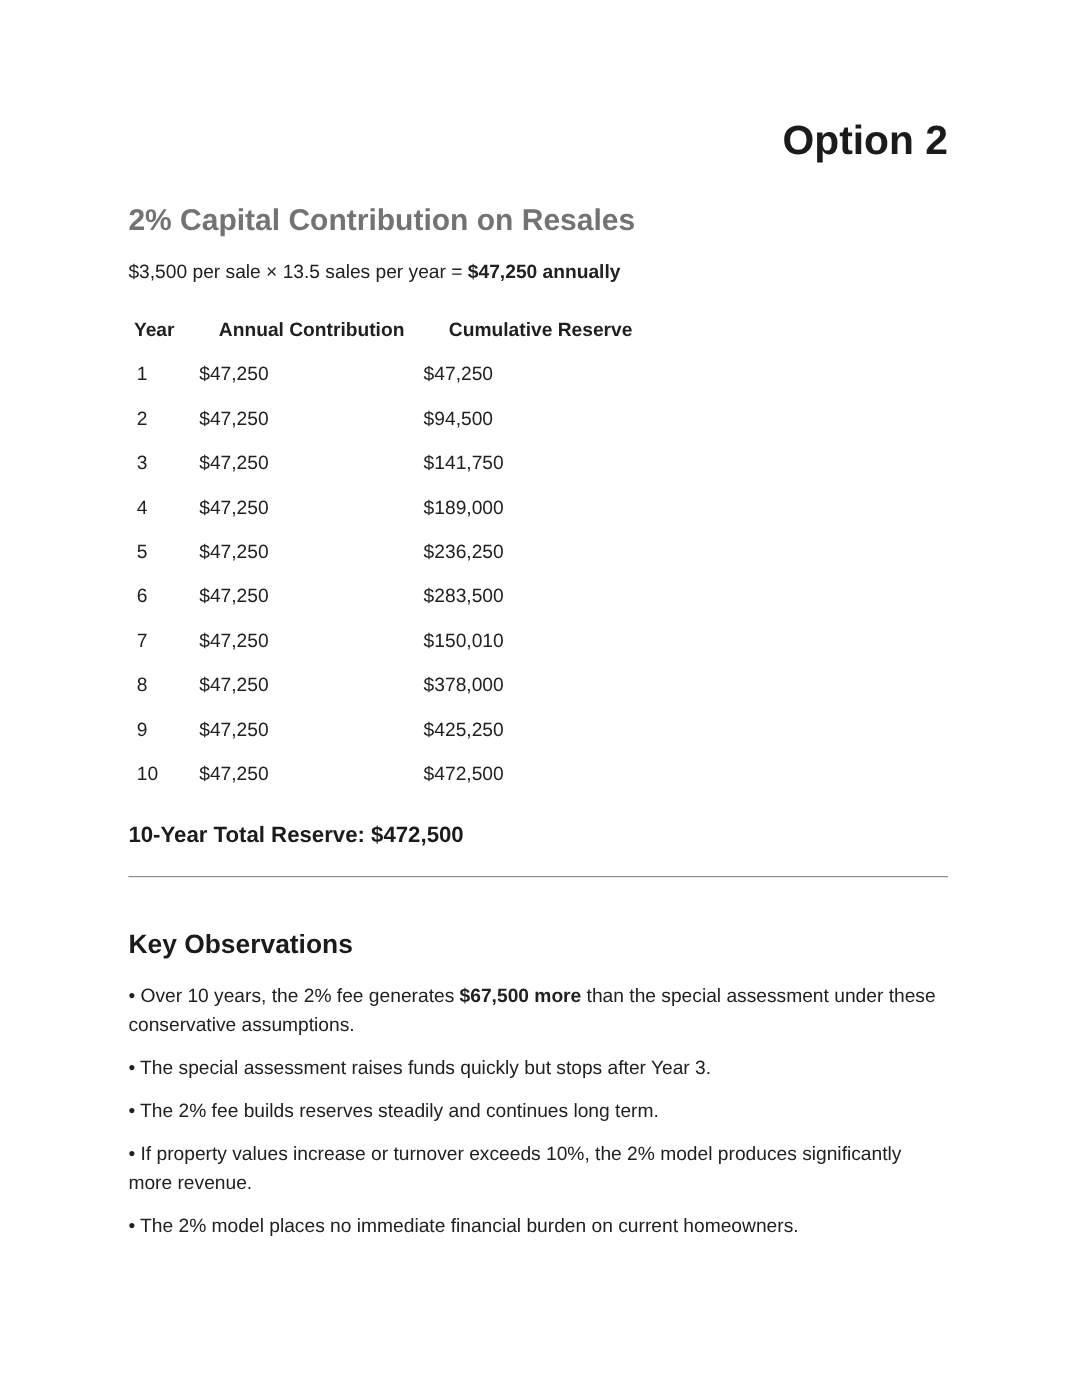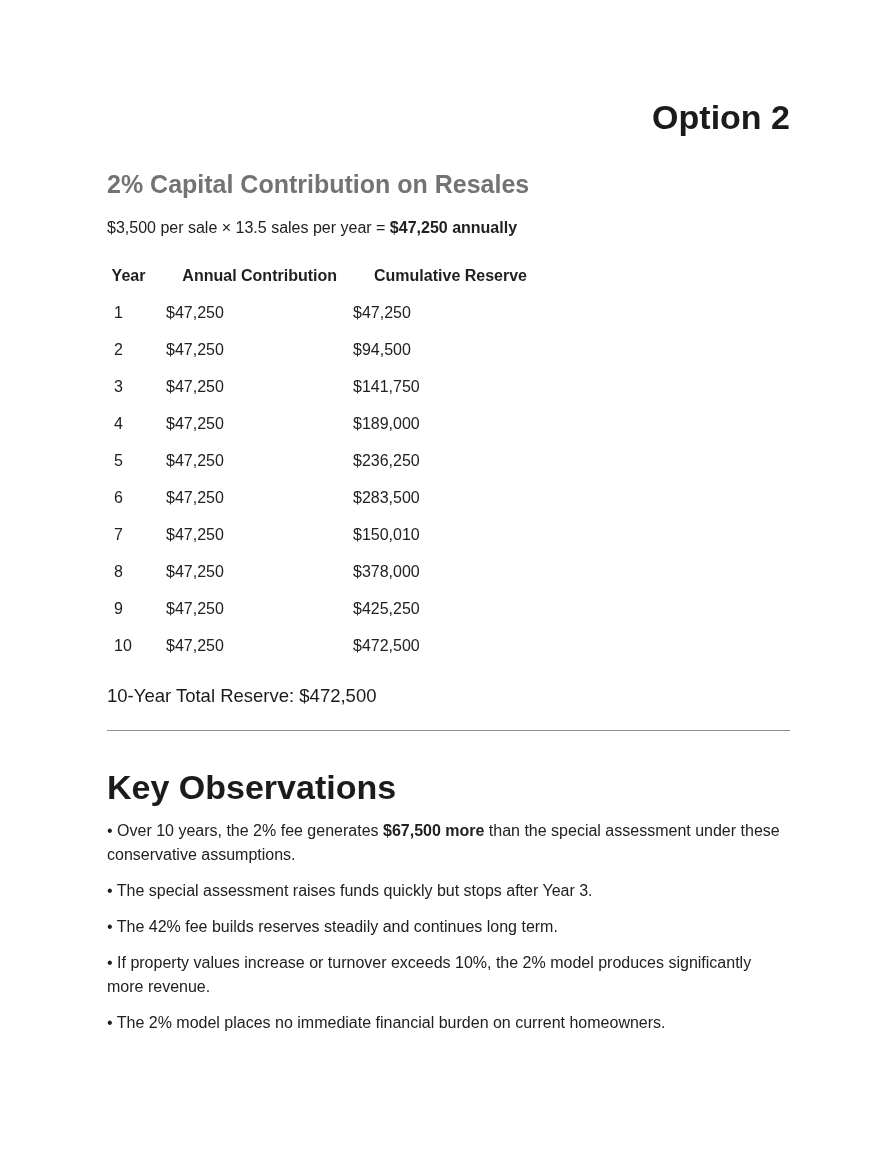--- a/index.html
+++ b/index.html
@@ -57,32 +57,32 @@
     font-size: 16px;
     line-height: 19px;
     text-align: left;
     padding: 9px 8px;
     color: #212121;
   }
   table.reserve td:first-child { padding-left: 7px; }
   .total {
     font-size: 18.5px;
     line-height: 22px;
-    font-weight: normal;
+    font-weight: bold;
     color: #1b1b1b;
     margin: 21px 0 0 0;
   }
   hr.divider {
     border: none;
     border-top: 1.5px solid #8f8f8f;
     margin: 23px 0 0 0;
     width: 683px;
   }
   .h1-keyobs {
-    font-size: 34px;
+    font-size: 22px;
     line-height: 40px;
     font-weight: bold;
     color: #1b1b1b;
     margin: 36px 0 0 0;
   }
   .bullet {
     font-size: 16px;
     line-height: 24px;
     margin: 12px 0 0 0;
   }
@@ -167,17 +167,17 @@
   </table>
 
   <h3 class="total">10-Year Total Reserve: $472,500</h3>
 
   <hr class="divider">
 
   <h1 class="h1-keyobs">Key Observations</h1>
 
   <p class="bullet first"><span>• Over 10 years, the 2% fee generates </span><strong>$67,500 more</strong><span> than the special assessment under these conservative assumptions.</span></p>
   <p class="bullet"><span>• The special assessment raises funds quickly but stops after Year 3.</span></p>
-  <p class="bullet"><span>• The 42% fee builds reserves steadily and continues long term.</span></p>
+  <p class="bullet"><span>• The 2% fee builds reserves steadily and continues long term.</span></p>
   <p class="bullet"><span>• If property values increase or turnover exceeds 10%, the 2% model produces significantly more revenue.</span></p>
   <p class="bullet"><span>• The 2% model places no immediate financial burden on current homeowners.</span></p>
 
 </div>
 
 </body></html>

